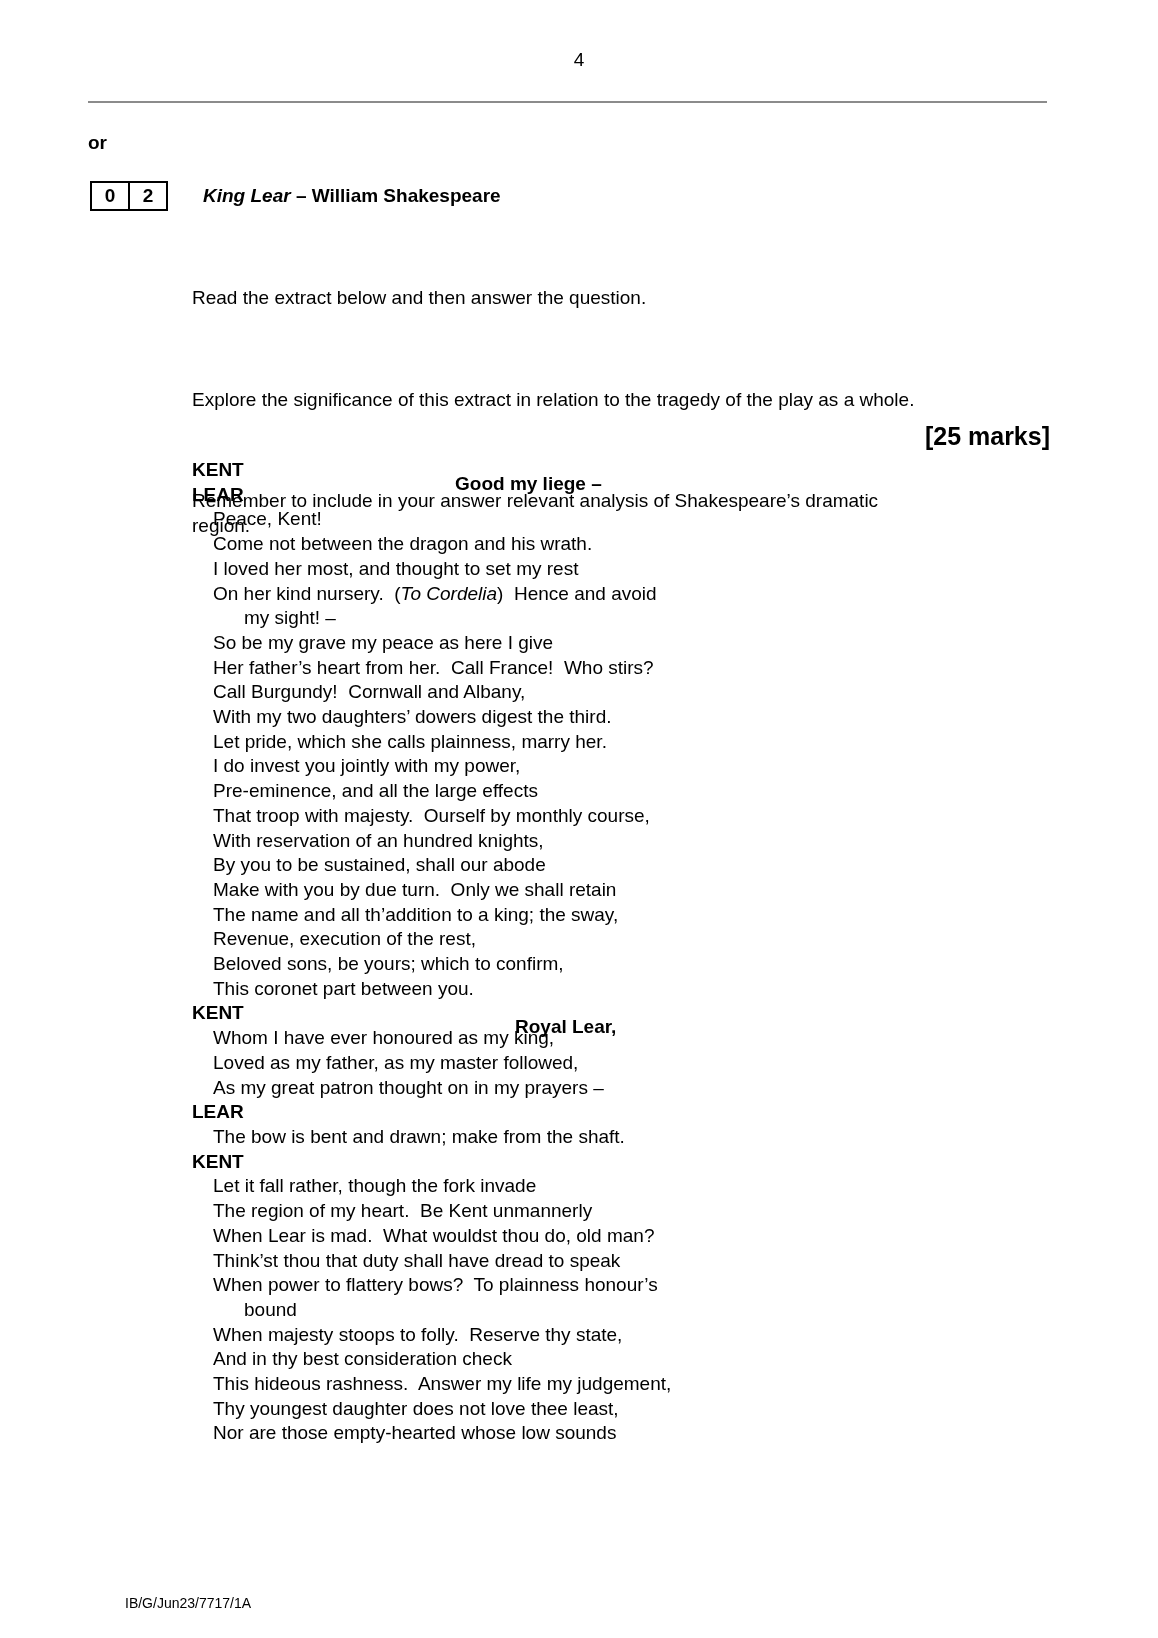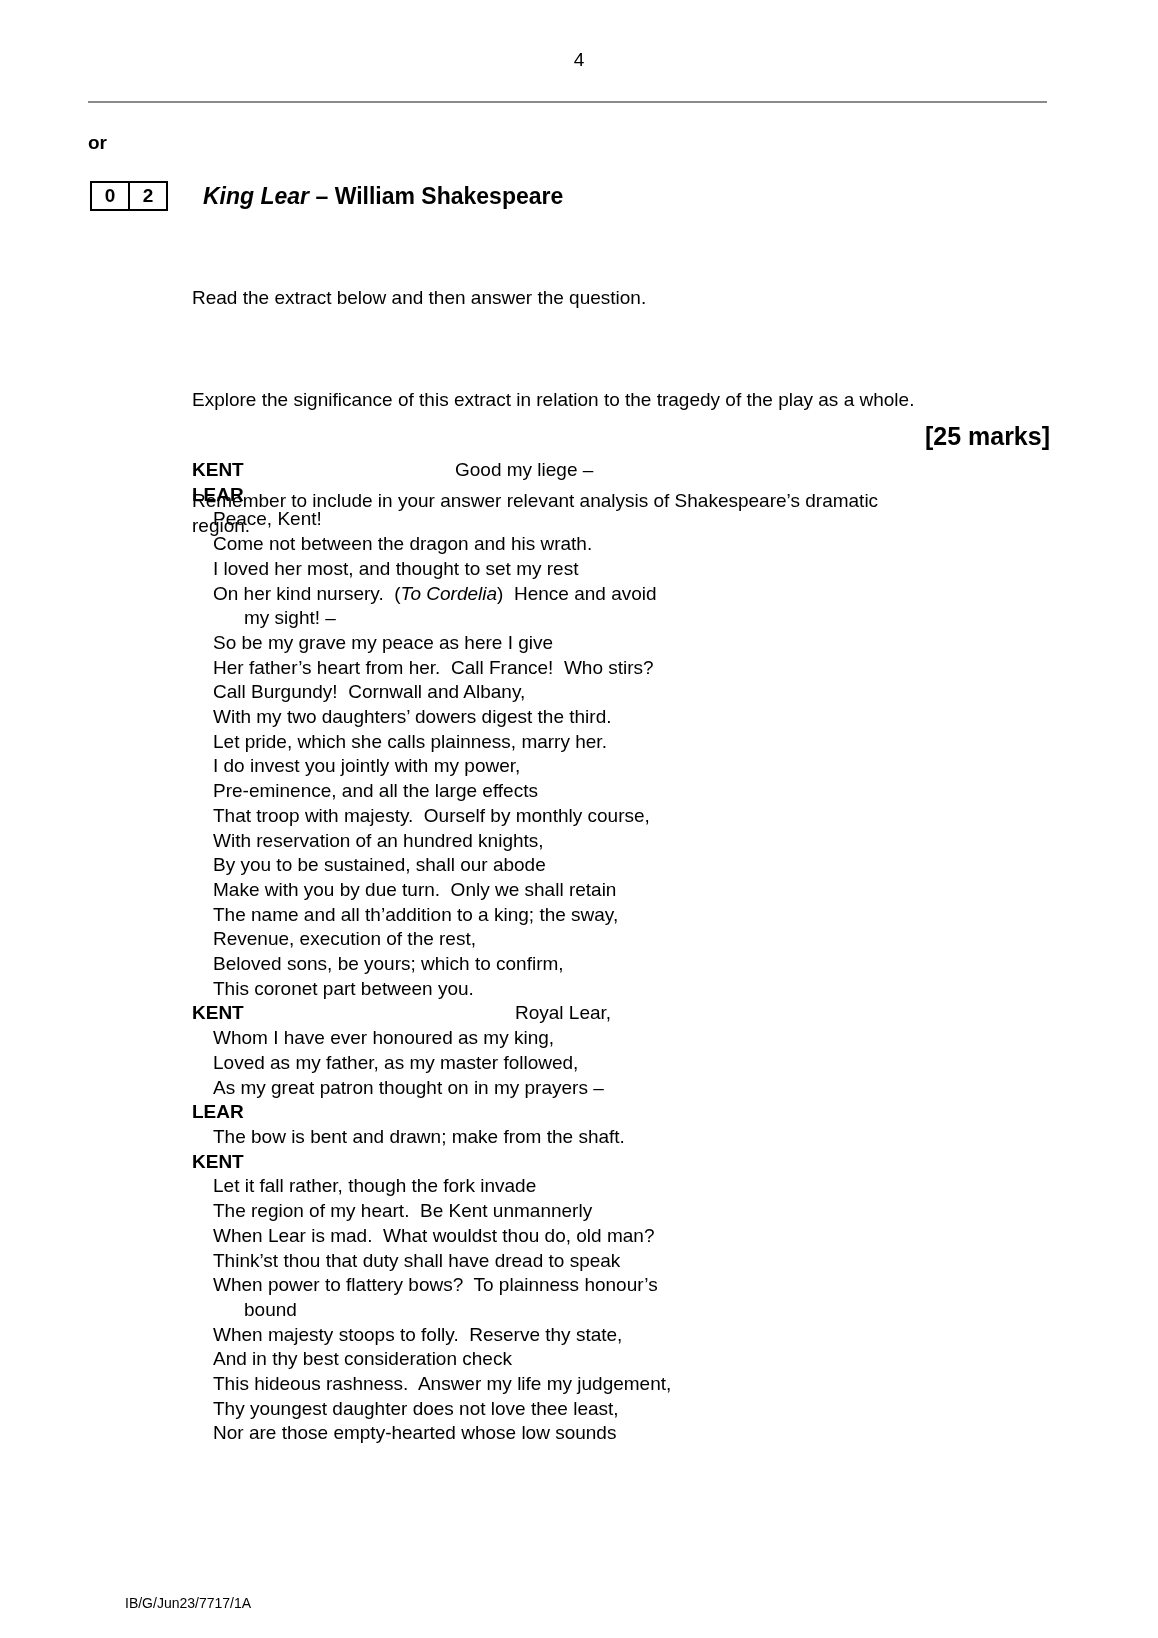--- a/index.html
+++ b/index.html
@@ -36,21 +36,21 @@
   }
   .q-box { display: flex; border: 2px solid #000; background: #fff; }
   .q-cell {
     width: 36px; height: 26px;
     display: flex; align-items: center; justify-content: center;
     font-size: 19px; font-weight: bold;
   }
   .q-cell + .q-cell { border-left: 2px solid #000; }
   .q-title {
     margin-left: 35px;
-    font-size: 23px; font-weight: bold;
+    font-size: 19px; font-weight: bold;
     white-space: pre-wrap;
   }
   .q-title .work { font-style: italic; }
   .instructions {
     position: absolute;
     top: 237px; left: 192px; width: 860px;
     font-size: 19px; line-height: 24.7px;
     white-space: pre-wrap;
   }
   .instructions p { margin: 0 0 27.3px 0; }
@@ -61,21 +61,21 @@
   }
   .extract {
     position: absolute;
     top: 458px; left: 192px; width: 880px;
     font-size: 19px; line-height: 24.7px;
   }
   .xline { position: relative; white-space: pre-wrap; min-height: 24.7px; }
   .xline.v1 { padding-left: 21px; }
   .xline.v2 { padding-left: 52px; }
   .speaker { font-weight: bold; text-align: center; }
-  .dlg { position: absolute; top: 0; }
+  .dlg { position: absolute; top: 14px; font-weight: bold; }
   .it { font-style: italic; }
   .footer {
     position: absolute;
     top: 1595px; left: 85px;
     font-size: 14px;
     margin-left: 40px;
   }
 </style>
 </head>
 <body>

